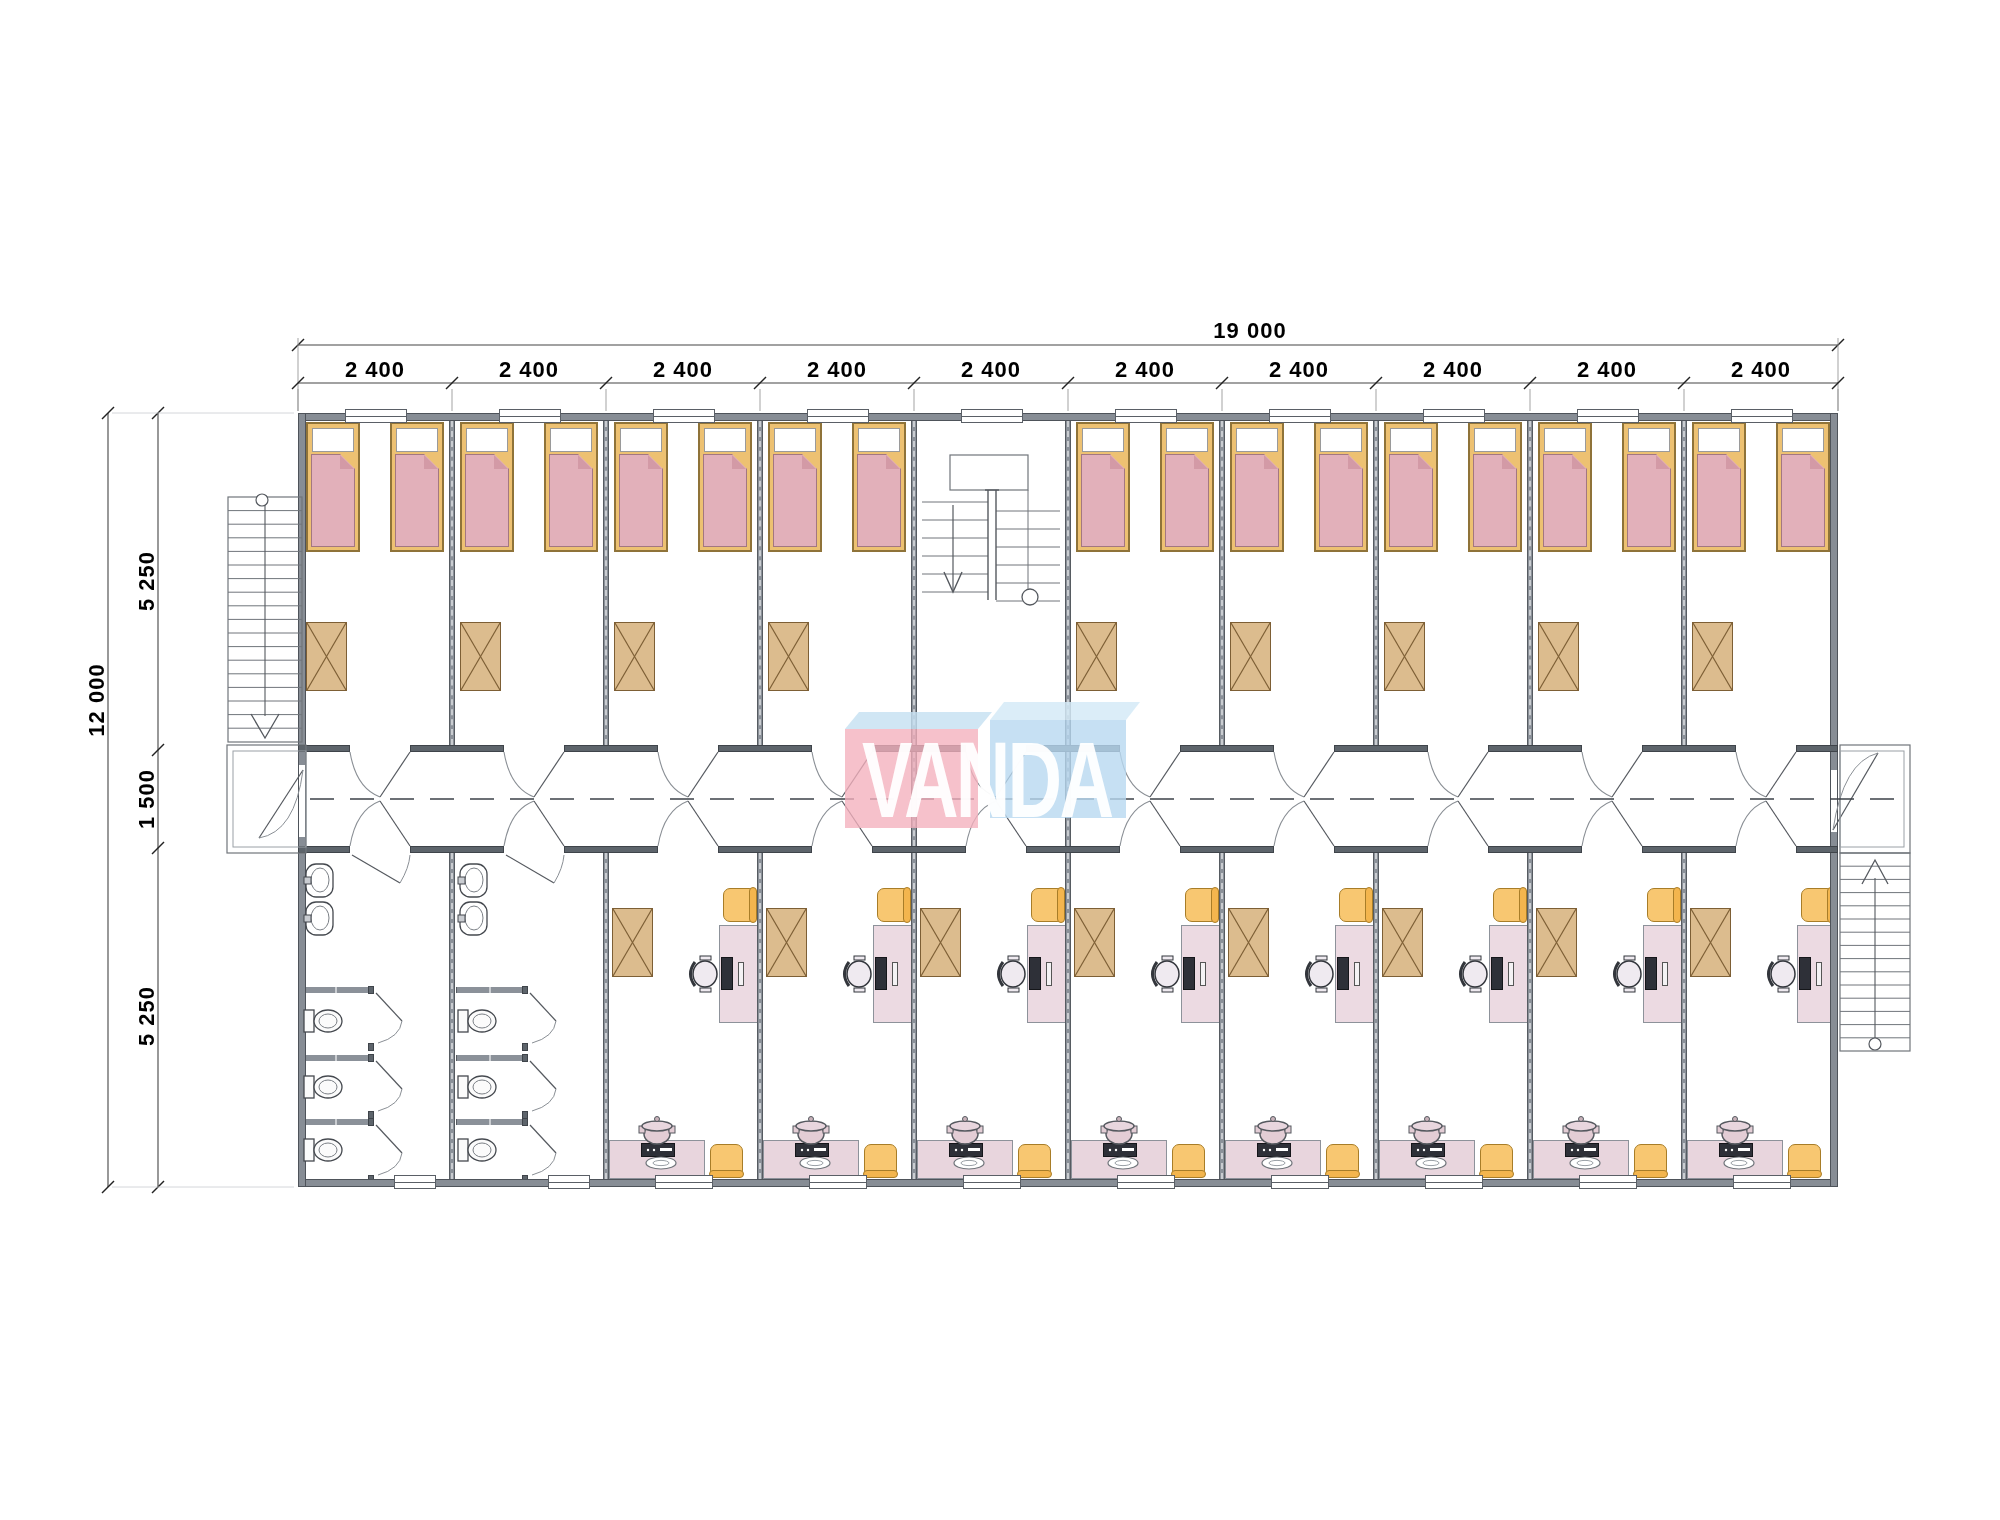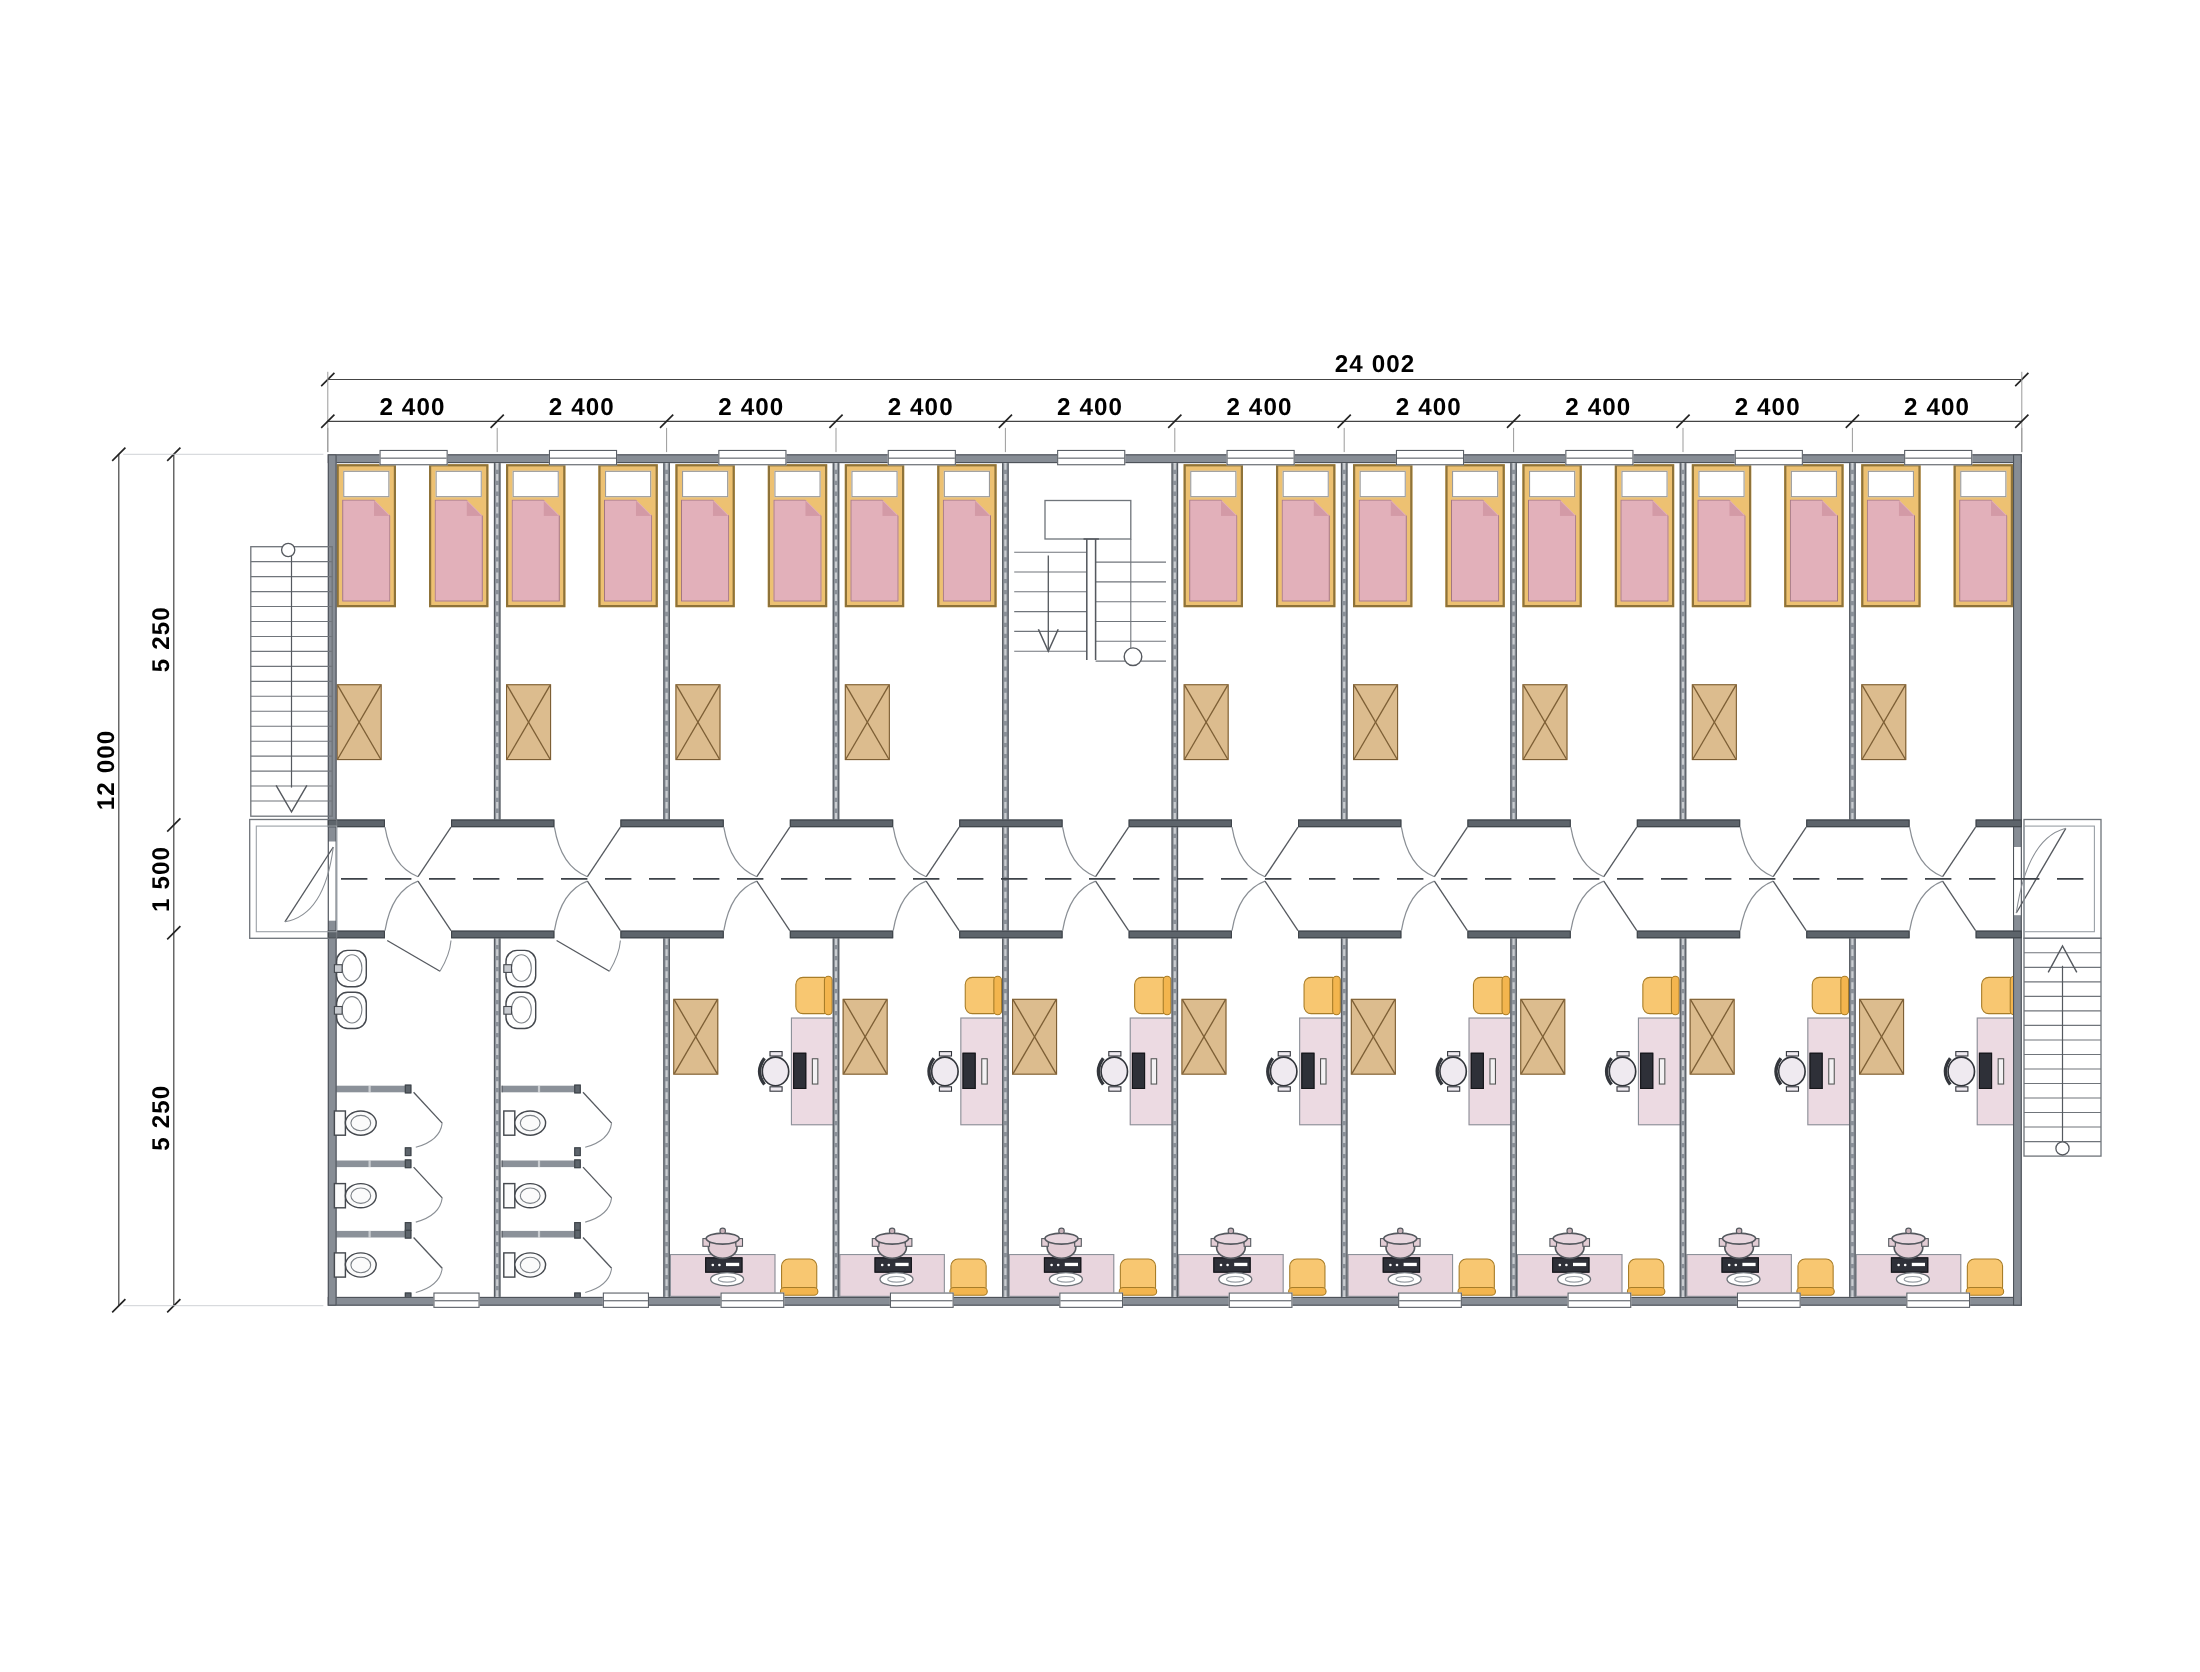--- a/index.html
+++ b/index.html
@@ -666,31 +666,40 @@
       <line x1="102" y1="1193" x2="114" y2="1181" stroke="#222" stroke-width="1.5"></line>
       <line x1="158" y1="413" x2="158" y2="1187" stroke="#444" stroke-width="1.1"></line>
       <line x1="152" y1="419" x2="164" y2="407" stroke="#222" stroke-width="1.5"></line>
       <line x1="152" y1="756" x2="164" y2="744" stroke="#222" stroke-width="1.5"></line>
       <line x1="152" y1="854" x2="164" y2="842" stroke="#222" stroke-width="1.5"></line>
       <line x1="152" y1="1193" x2="164" y2="1181" stroke="#222" stroke-width="1.5"></line>
       <line x1="112" y1="413" x2="294" y2="413" stroke="#c9ccd0" stroke-width="0.8"></line>
       <line x1="112" y1="1187" x2="294" y2="1187" stroke="#c9ccd0" stroke-width="0.8"></line>
     </svg>
 
-  <div class="dim-label" style="left:1250px;top:331px;">24 002</div>
+  <div class="dim-label" style="left:1250px;top:331px;">19 000</div>
   <div id="bay-labels">
       <div class="dim-label" style="left: 375px; top: 370px;">2 400</div>
       <div class="dim-label" style="left: 529px; top: 370px;">2 400</div>
       <div class="dim-label" style="left: 683px; top: 370px;">2 400</div>
       <div class="dim-label" style="left: 837px; top: 370px;">2 400</div>
       <div class="dim-label" style="left: 991px; top: 370px;">2 400</div>
       <div class="dim-label" style="left: 1145px; top: 370px;">2 400</div>
       <div class="dim-label" style="left: 1299px; top: 370px;">2 400</div>
       <div class="dim-label" style="left: 1453px; top: 370px;">2 400</div>
       <div class="dim-label" style="left: 1607px; top: 370px;">2 400</div>
       <div class="dim-label" style="left: 1761px; top: 370px;">2 400</div>
     </div>
   <div class="dim-label vert" style="left:97px;top:700px;">12 000</div>
   <div class="dim-label vert" style="left:147px;top:581px;">5 250</div>
   <div class="dim-label vert" style="left:147px;top:799px;">1 500</div>
   <div class="dim-label vert" style="left:147px;top:1016px;">5 250</div>
 
+  <div id="watermark">
+    <svg width="310" height="145">
+      <polygon points="5,35 19,18 152,18 138,35" fill="rgba(198,224,242,0.82)"></polygon>
+      <rect x="5" y="35" width="133" height="99" fill="rgba(244,176,189,0.78)"></rect>
+      <polygon points="150,26 164,8 300,8 286,26" fill="rgba(213,234,247,0.85)"></polygon>
+      <rect x="150" y="26" width="136" height="98" fill="rgba(184,216,240,0.80)"></rect>
+    </svg>
+    <span class="wm-text">VANDA</span>
+  </div>
 </div>
 
 </body></html>

